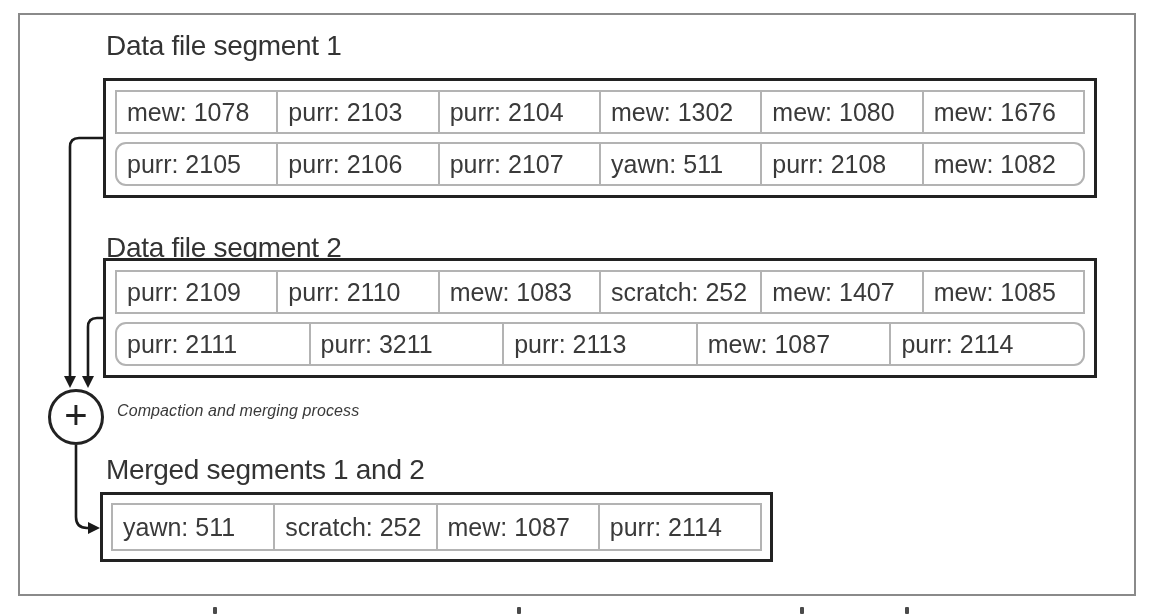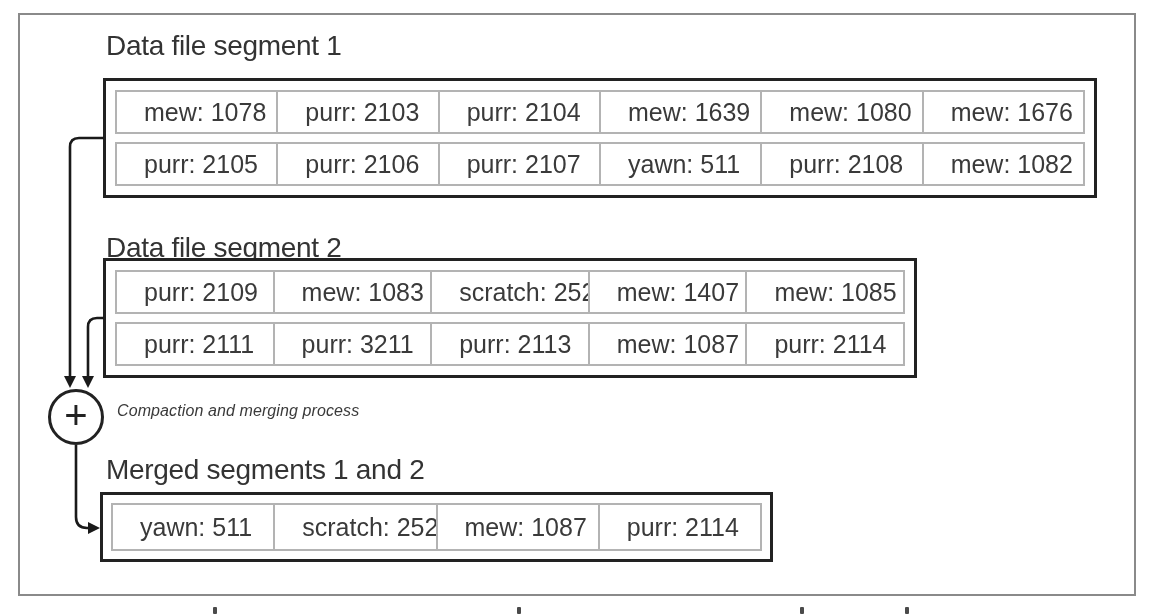--- a/index.html
+++ b/index.html
@@ -16,23 +16,23 @@
     font-family:"Liberation Sans","DejaVu Sans",sans-serif;}
   .stage{position:relative;width:1150px;height:614px;background:var(--background);}
   .frame{position:absolute;left:18px;top:13px;width:1118px;height:583px;
     border:2px solid var(--frame-border);background:var(--background);}
   .heading{position:absolute;font-size:28px;line-height:32px;color:var(--text);
     letter-spacing:-0.3px;white-space:nowrap;}
   .seg-box{position:absolute;border:3px solid var(--box-border);background:#fff;}
   .cells{position:relative;display:flex;border:2px solid var(--cell-border);background:#fff;}
   .seg-box .cells{margin:0 9px;height:44px;}
   .seg-box .cells.first{margin-top:9px;}
-  .seg-box .cells.second{margin-top:8px;}
+  .seg-box .cells.second{margin-top:8px;border-radius:11px;}
   .merged-box .cells{margin:8px;height:48px;}
-  .cell{flex:1 1 0;display:flex;align-items:center;padding-left:27px;
+  .cell{flex:1 1 0;display:flex;align-items:center;padding-left:10px;
     font-size:25px;color:var(--cell-text);white-space:nowrap;overflow:hidden;
     border-left:2px solid var(--cell-border);}
   .cell:first-child{border-left:none;}
   .merge-circle{position:absolute;left:48px;top:389px;width:56px;height:56px;
     border:3px solid var(--box-border);border-radius:50%;background:#fff;
     display:flex;align-items:center;justify-content:center;
     font-size:40px;font-weight:400;color:#222;line-height:1;padding-bottom:4px;}
   .merge-label{position:absolute;left:117px;top:402px;font-size:16px;font-style:italic;
     color:var(--cell-text);letter-spacing:0.1px;white-space:nowrap;}
   svg.arrows{position:absolute;left:0;top:0;width:1150px;height:614px;pointer-events:none;}
@@ -45,38 +45,39 @@
 <div class="stage">
 
   <div class="frame"></div>
 
   <div class="heading" style="left:106px;top:30px;">Data file segment 1</div>
   <div class="seg-box" style="left:103px;top:78px;width:994px;height:120px;">
     <div class="cells first">
         <div class="cell">mew: 1078</div>
         <div class="cell">purr: 2103</div>
         <div class="cell">purr: 2104</div>
-        <div class="cell">mew: 1639</div>
+        <div class="cell">mew: 1302</div>
         <div class="cell">mew: 1080</div>
         <div class="cell">mew: 1676</div>
       </div>
     <div class="cells second">
         <div class="cell">purr: 2105</div>
         <div class="cell">purr: 2106</div>
         <div class="cell">purr: 2107</div>
         <div class="cell">yawn: 511</div>
         <div class="cell">purr: 2108</div>
         <div class="cell">mew: 1082</div>
       </div>
   </div>
 
   <div class="heading" style="left:106px;top:232px;">Data file segment 2</div>
-  <div class="seg-box" style="left:103px;top:258px;width:814px;height:120px;text-align:center;">
+  <div class="seg-box" style="left:103px;top:258px;width:994px;height:120px;text-align:center;">
     <div class="cells first">
         <div class="cell">purr: 2109</div>
+        <div class="cell">purr: 2110</div>
         <div class="cell">mew: 1083</div>
         <div class="cell">scratch: 252</div>
         <div class="cell">mew: 1407</div>
         <div class="cell">mew: 1085</div>
       </div>
     <div class="cells second">
         <div class="cell">purr: 2111</div>
         <div class="cell">purr: 3211</div>
         <div class="cell">purr: 2113</div>
         <div class="cell">mew: 1087</div>

